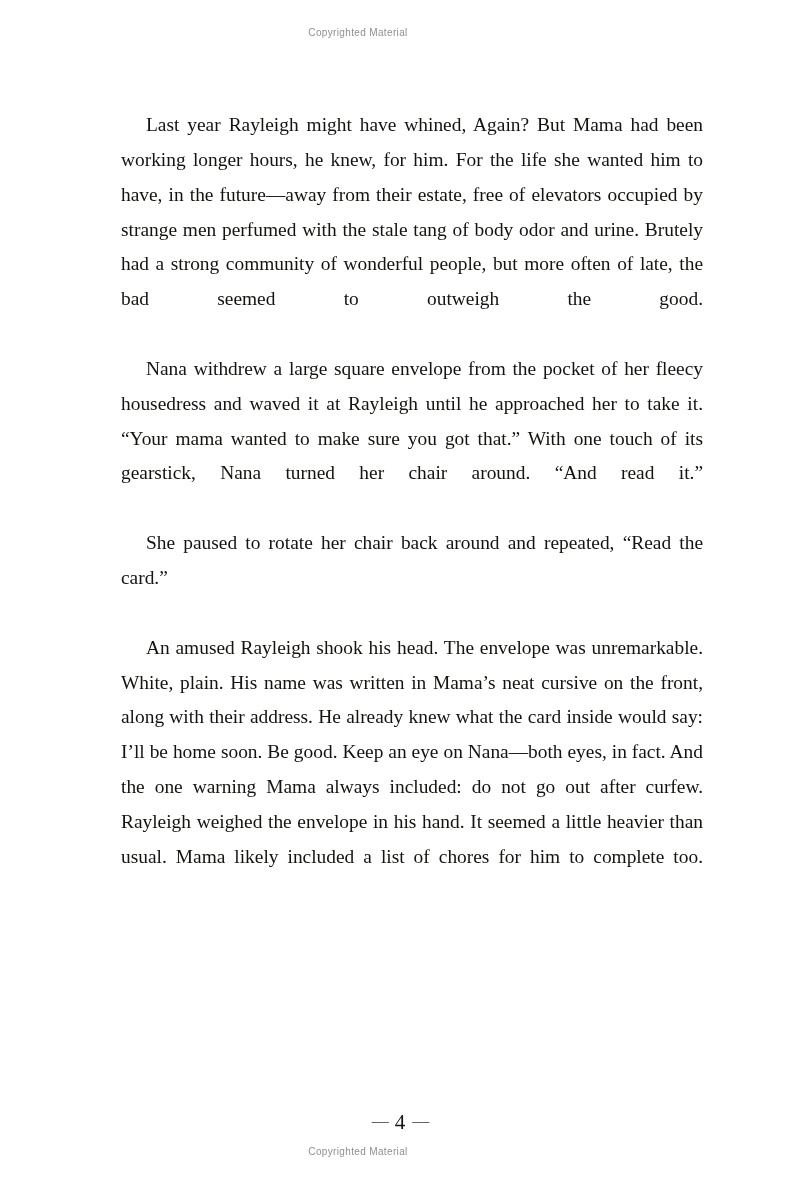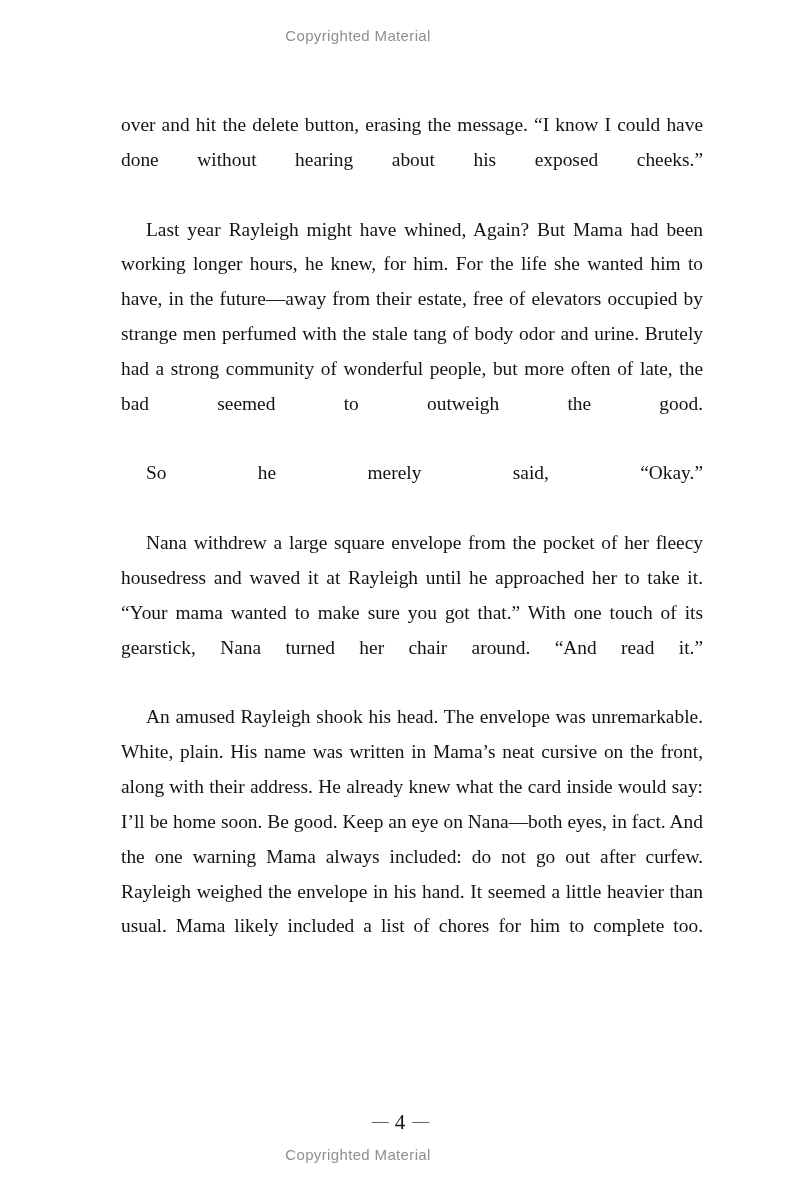--- a/index.html
+++ b/index.html
@@ -18,21 +18,21 @@
     box-sizing: border-box;
   }
 
   
   .watermark {
     position: absolute;
     left: 0;
     width: 716px;
     text-align: center;
     font-family: "Liberation Sans", sans-serif;
-    font-size: 15px;
+    font-size: 10px;
     letter-spacing: 0.35px;
     color: #8f8f8f;
     white-space: nowrap;
     user-select: none;
   }
   .watermark-top    { top: 27px; }
   .watermark-bottom { top: 1146px; }
 
   
   .textblock {
@@ -93,24 +93,23 @@
   }
 </style>
 </head>
 <body>
 
 <div class="page">
 
   <div class="watermark watermark-top">Copyrighted Material</div>
 
   <div class="textblock">
-    <p class="cont">over and hit the delete button, erasing the message. “I know I could have done without hearing about his exposed cheeks.”</p>
     <p>Last year Rayleigh might have whined, Again? But Mama had been working longer hours, he knew, for him. For the life she wanted him to have, in the future—away from their estate, free of elevators occupied by strange men perfumed with the stale tang of body odor and urine. Brutely had a strong community of wonderful people, but more often of late, the bad seemed to outweigh the good.</p>
-    <p>So he merely said, “Okay.”</p>
     <p>Nana withdrew a large square envelope from the pocket of her fleecy housedress and waved it at Rayleigh until he approached her to take it. “Your mama wanted to make sure you got that.” With one touch of its gearstick, Nana turned her chair around. “And read it.”</p>
+    <p>She paused to rotate her chair back around and repeated, “Read the card.”</p>
     <p>An amused Rayleigh shook his head. The envelope was unremarkable. White, plain. His name was written in Mama’s neat cursive on the front, along with their address. He already knew what the card inside would say: I’ll be home soon. Be good. Keep an eye on Nana—both eyes, in fact. And the one warning Mama always included: do not go out after curfew. Rayleigh weighed the envelope in his hand. It seemed a little heavier than usual. Mama likely included a list of chores for him to complete too.</p>
 
   </div>
 
   <div class="folio">
     <span class="orn orn-left">—</span><span class="num">4</span><span class="orn orn-right">—</span>
   </div>
 
   <div class="watermark watermark-bottom">Copyrighted Material</div>
 

